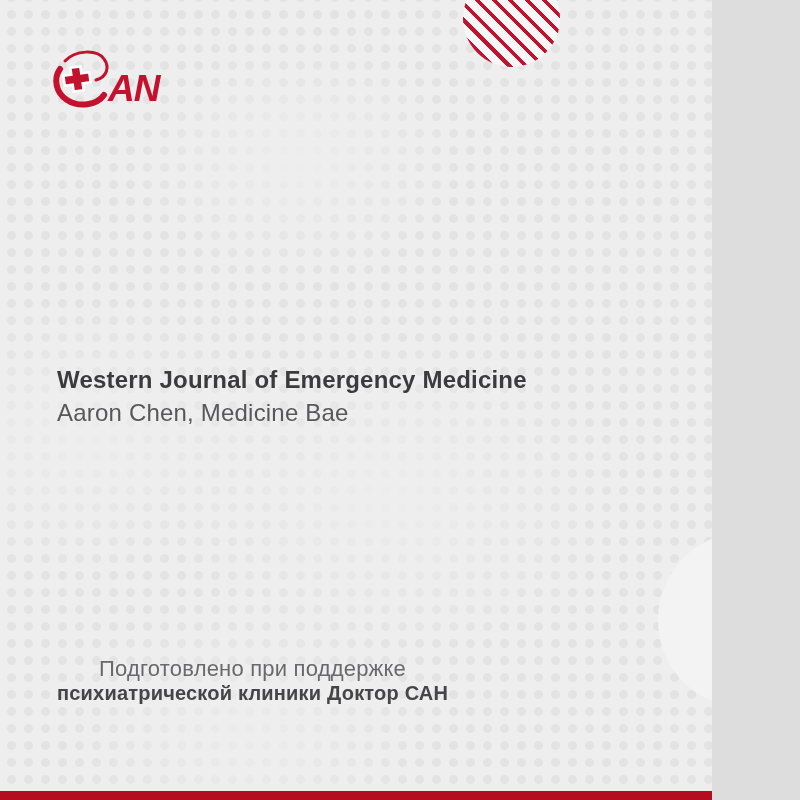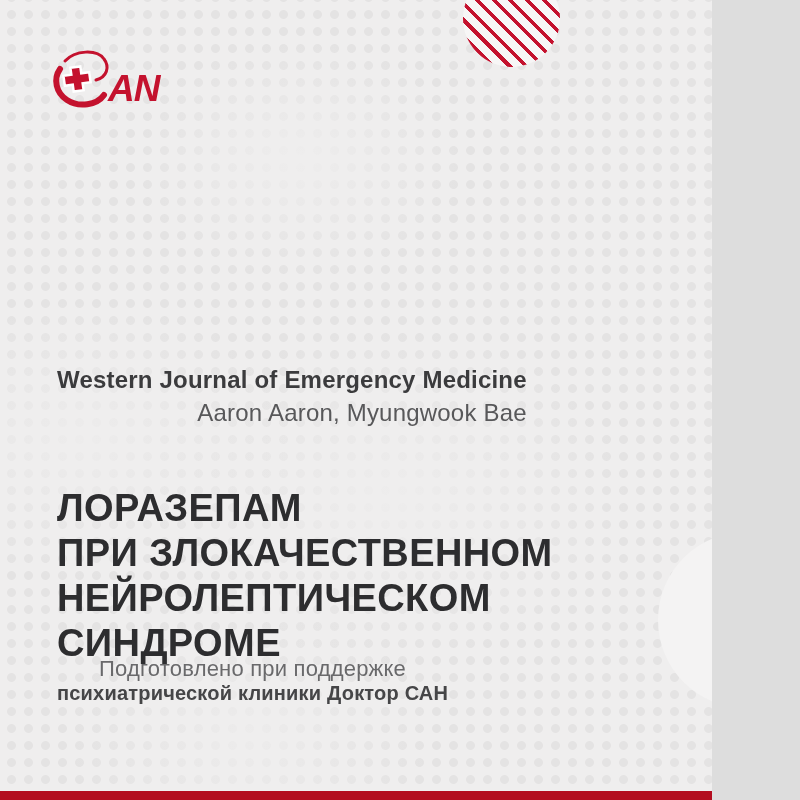--- a/index.html
+++ b/index.html
@@ -51,21 +51,21 @@
   }
 
   .logo {
     position: absolute;
     left: 48px; top: 46px;
     width: 132px; height: 66px;
   }
 
   .source {
     position: absolute;
-    left: 57px; top: 366px; text-align: right;
+    left: 57px; top: 366px;
   }
   .source .journal {
     font-size: 24px; font-weight: bold;
     color: #3b3b3d; letter-spacing: 0.2px;
   }
   .source .authors {
     margin-top: 5px;
     font-size: 24px; color: #58585a; letter-spacing: 0.2px;
   }
 
@@ -138,28 +138,23 @@
       <g transform="rotate(-8 29 33)">
         <path d="M24 21 h10 v7 h8 v10 h-8 v7 h-10 v-7 h-8 v-10 h8 z" fill="#c4122e" stroke="#ffffff" stroke-width="2.5"></path>
       </g>
 
       <text x="60" y="55" font-family="Liberation Sans, sans-serif" font-size="37" font-weight="bold" font-style="italic" fill="#c4122e" letter-spacing="-1">AN</text>
     </svg>
   </div>
 
   <div class="source">
     <div class="journal">Western Journal of Emergency Medicine</div>
-    <div class="authors">Aaron Aaron, Myungwook Bae</div>
+    <div class="authors">Aaron Chen, Medicine Bae</div>
   </div>
 
-  <h1 class="headline">
-    <span>ЛОРАЗЕПАМ</span><br>
-    <span>ПРИ ЗЛОКАЧЕСТВЕННОМ</span><br>
-    <span>НЕЙРОЛЕПТИЧЕСКОМ СИНДРОМЕ</span>
-  </h1>
 
   <div class="footer">
     <div class="support">Подготовлено при поддержке</div>
     <div class="clinic">психиатрической клиники Доктор САН</div>
   </div>
 
   <div class="bottom-bar"></div>
 
 </div>
 

